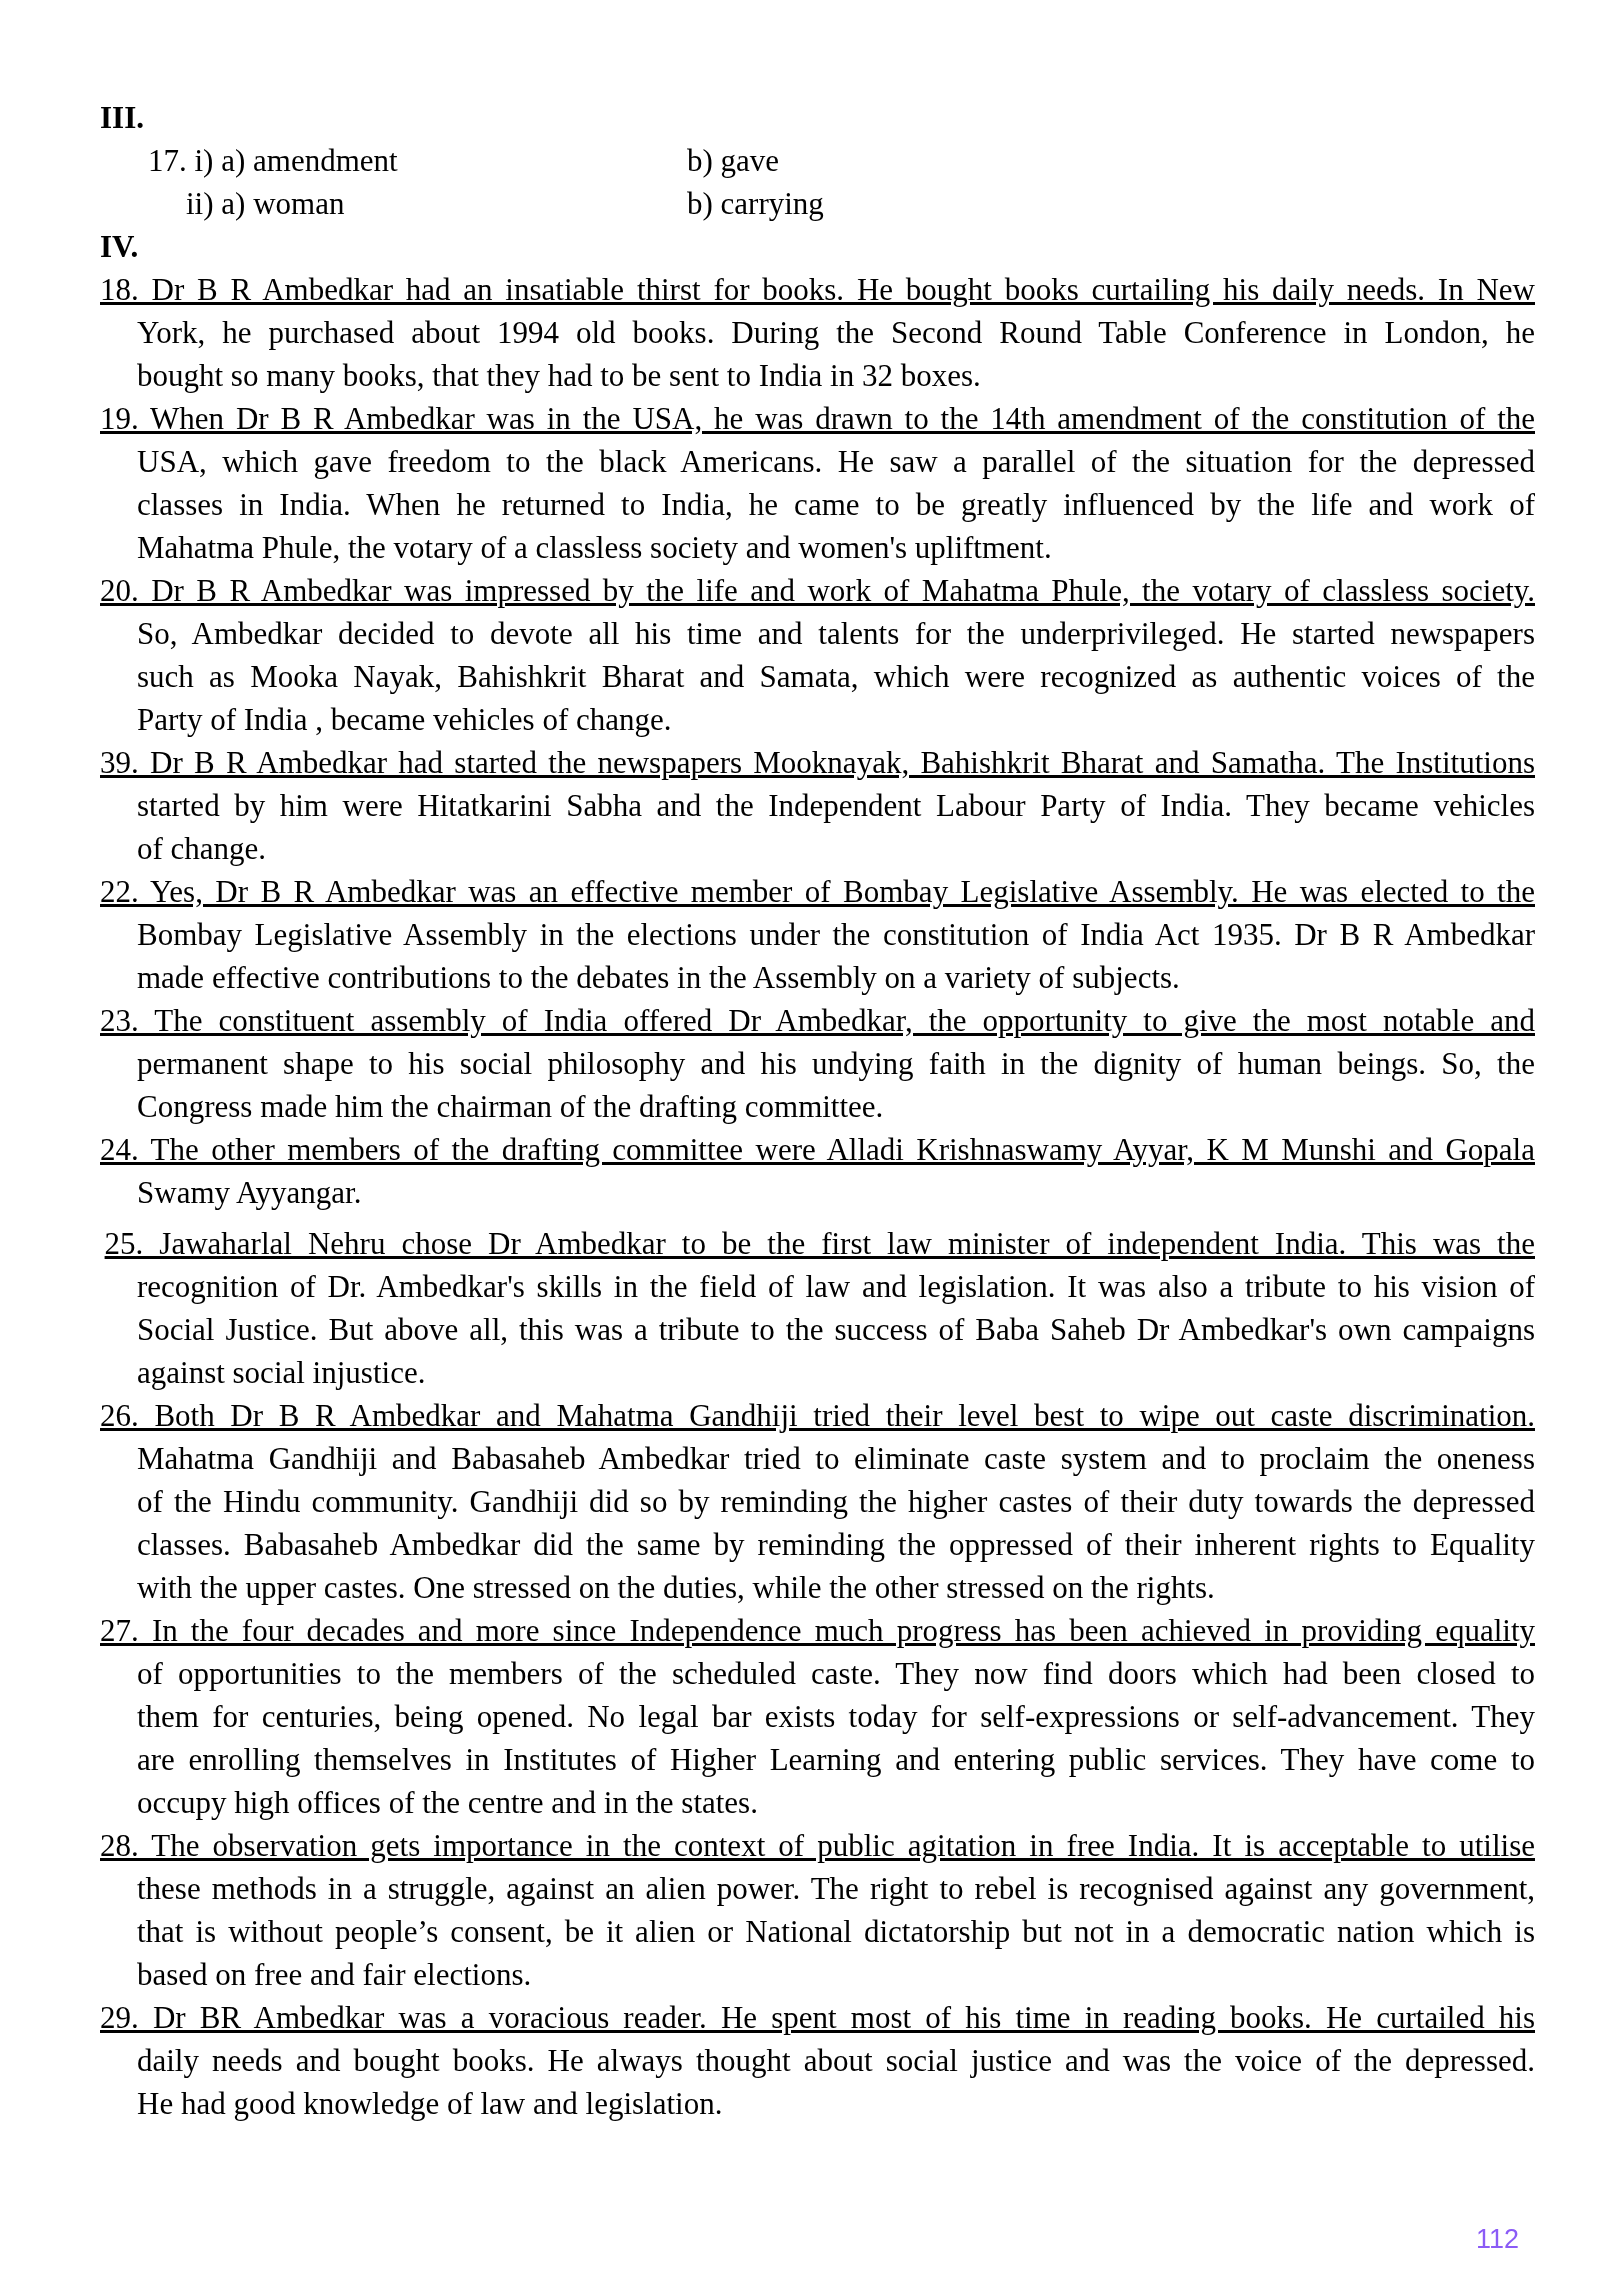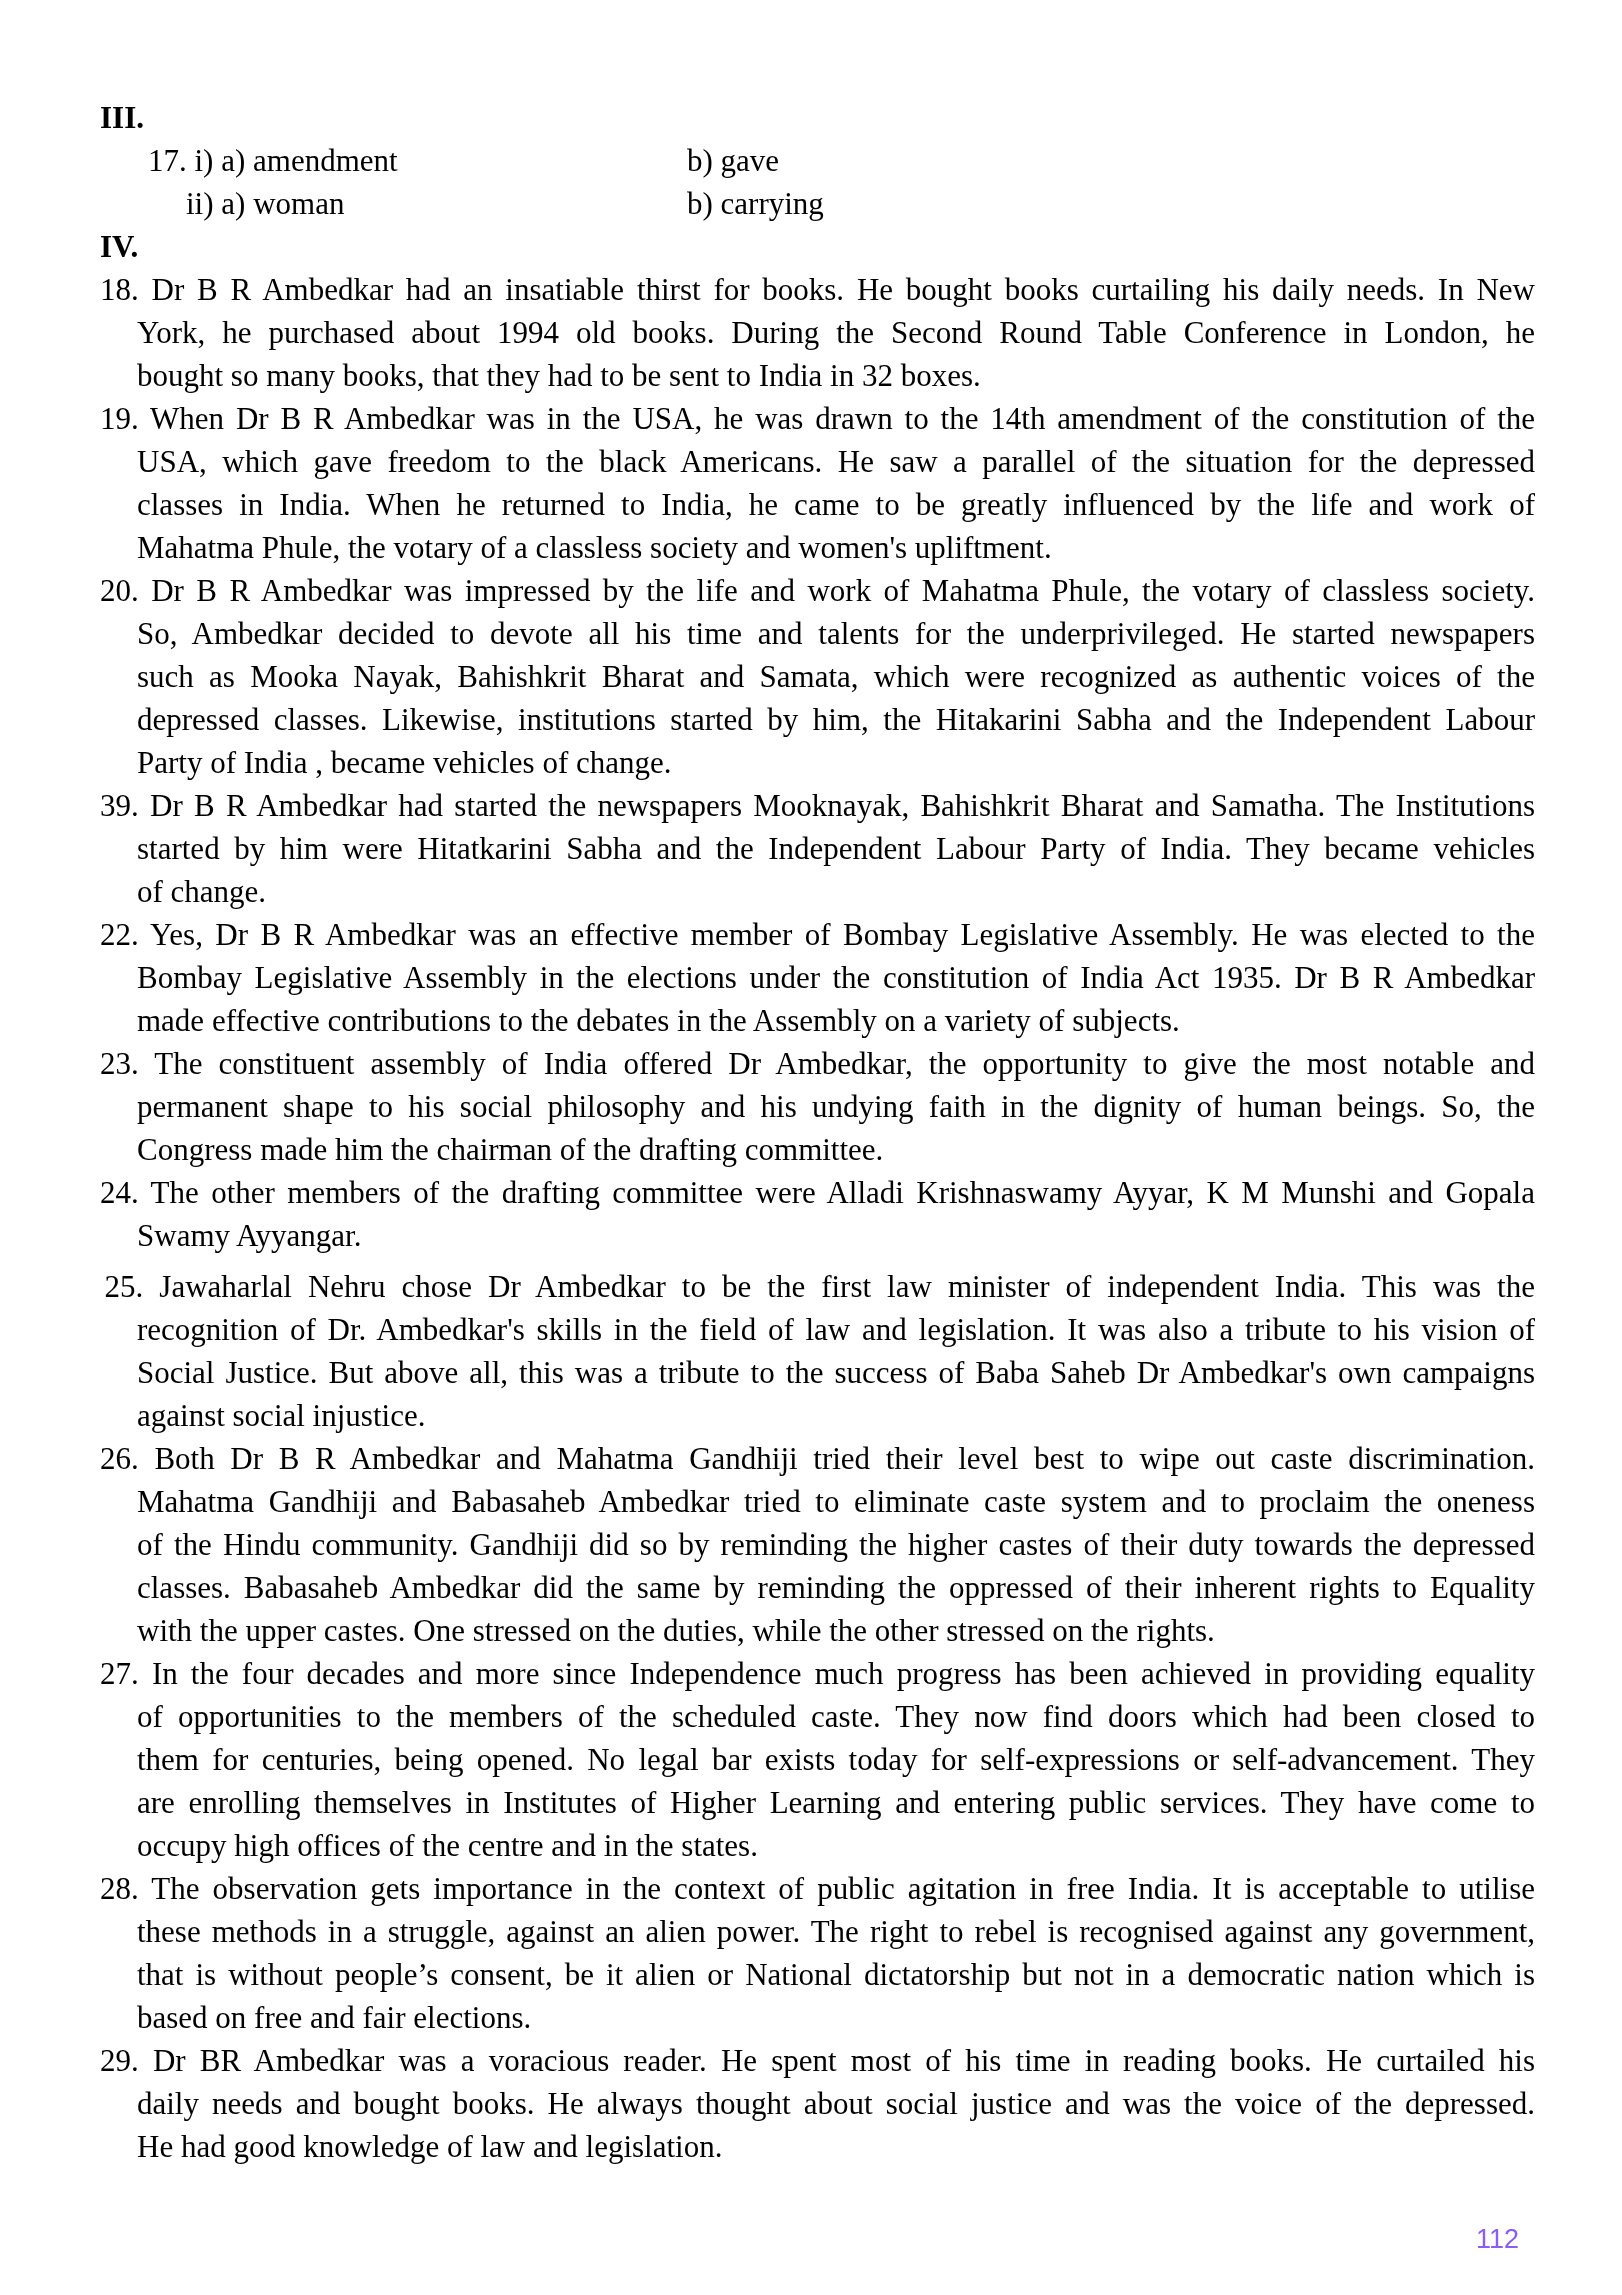--- a/index.html
+++ b/index.html
@@ -61,20 +61,21 @@
   }
   .item .line {
     text-align: justify;
     text-align-last: justify;
     padding-left: 37px;
     white-space: normal;
     overflow: hidden;
   }
   .item .line.first {
     padding-left: 0;
+    text-decoration: underline;
   }
   .item .line.last {
     text-align-last: left;
   }
   .item.shifted .line.first {
     padding-left: 4.6px;
     margin-top: 8px;
   }
   .page-number {
     position: absolute;
@@ -114,21 +115,20 @@
         <div class="item">
           <div class="line first">19. When Dr B R Ambedkar was in the USA, he was drawn to the 14th amendment of the constitution of the</div>
           <div class="line">USA, which gave freedom to the black Americans. He saw a parallel of the situation for the depressed</div>
           <div class="line">classes in India. When he returned to India, he came to be greatly influenced by the life and work of</div>
           <div class="line last">Mahatma Phule, the votary of a classless society and women's upliftment.</div>
         </div>
         <div class="item">
           <div class="line first">20. Dr B R Ambedkar was impressed by the life and work of Mahatma Phule, the votary of classless society.</div>
           <div class="line">So, Ambedkar decided to devote all his time and talents for the underprivileged. He started newspapers</div>
           <div class="line">such as Mooka Nayak,  Bahishkrit Bharat and Samata, which were recognized as authentic voices of the</div>
-          <div class="line">depressed classes. Likewise, institutions started by him, the Hitakarini Sabha and the Independent Labour</div>
           <div class="line last">Party of India , became vehicles of change.</div>
         </div>
         <div class="item">
           <div class="line first">39. Dr B R Ambedkar had started the newspapers Mooknayak, Bahishkrit Bharat and Samatha. The Institutions</div>
           <div class="line">started by him were Hitatkarini Sabha and the Independent Labour Party of India. They became vehicles</div>
           <div class="line last">of change.</div>
         </div>
         <div class="item">
           <div class="line first">22. Yes, Dr B R Ambedkar was an effective member of Bombay Legislative Assembly. He was elected to the</div>
           <div class="line">Bombay Legislative Assembly in the elections under the constitution of India Act 1935. Dr B R Ambedkar</div>

